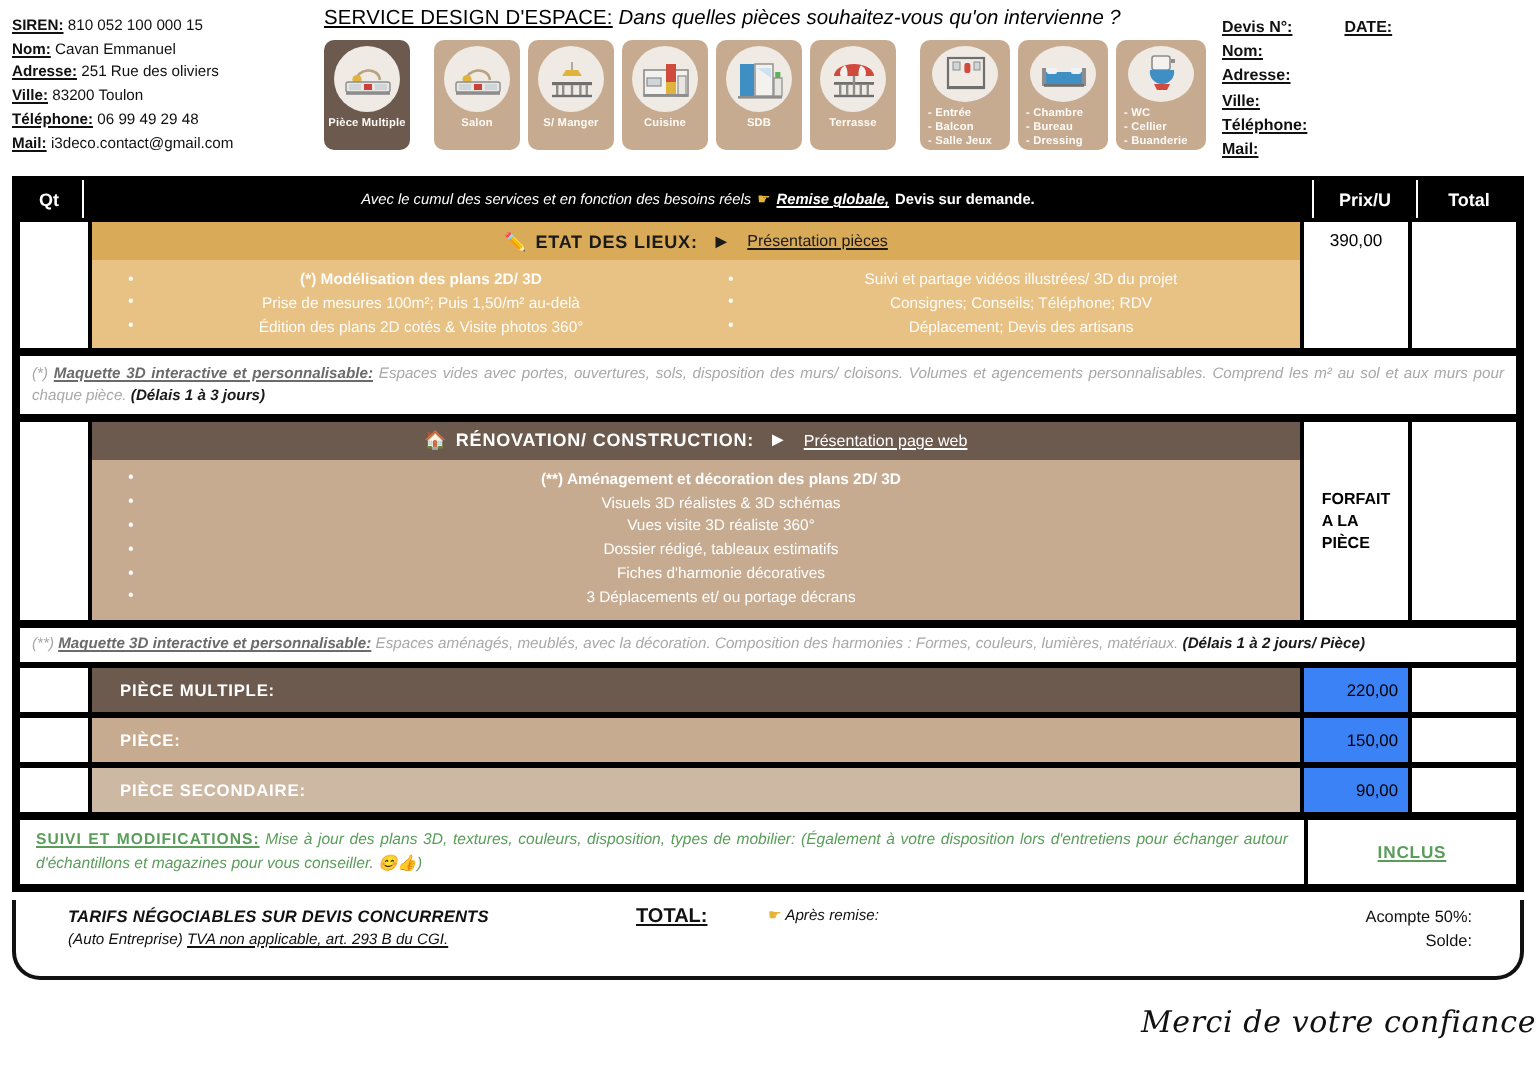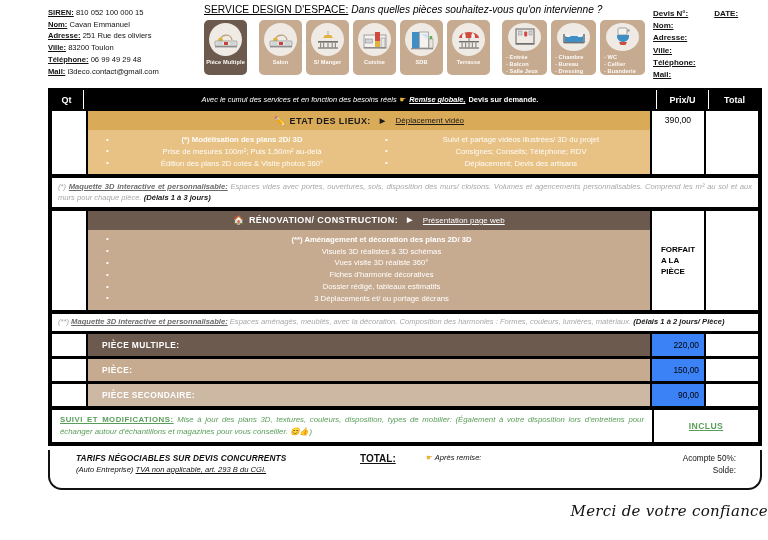--- a/index.html
+++ b/index.html
@@ -2,21 +2,21 @@
 <html><head>
 <meta charset="utf-8">
 <style>
   * { box-sizing: border-box; margin: 0; padding: 0; }
   html, body {
     width: 768px; height: 540px;
     background: #ffffff;
     font-family: "Liberation Sans", sans-serif;
     overflow: hidden;
   }
-  .page { position: relative; width: 768px; height: 540px; padding-left: 42px; }
+  .page { position: relative; width: 768px; height: 540px; }
 
   
   .top { display: flex; padding: 4px 6px 0 6px; height: 88px; }
 
   .contact { width: 150px; flex: 0 0 150px; padding-top: 3px; }
   .contact .line { font-size: 7.6px; line-height: 11.7px; color: #111; white-space: nowrap; }
   .contact .lbl { font-weight: bold; text-decoration: underline; }
   .contact .val { }
 
   .mid { flex: 1 1 auto; padding-left: 6px; padding-right: 4px; }
@@ -327,21 +327,21 @@
       <div class="tot">Total</div>
     </div>
 
     <div class="band">
       <div class="qtcell"></div>
       <div class="body">
         <div class="sec-head gold">
           <span class="emo">✏️</span>
           <span>ETAT DES LIEUX:</span>
           <span class="play">▶</span>
-          <span class="lnk">Déplacement vidéo</span>
+          <span class="lnk">Présentation pièces</span>
         </div>
         <div class="sec-body gold">
           <div class="col">
             <div class="bul"><b>(*) Modélisation des plans 2D/ 3D</b></div>
             <div class="bul">Prise de mesures 100m²; Puis 1,50/m² au-delà</div>
             <div class="bul">Édition des plans 2D cotés &amp; Visite photos 360°</div>
           </div>
           <div class="col">
             <div class="bul">Suivi et partage vidéos illustrées/ 3D du projet</div>
             <div class="bul">Consignes; Conseils; Téléphone; RDV</div>
@@ -371,22 +371,22 @@
           <span class="play">▶</span>
           <span class="lnk">Présentation page web</span>
         </div>
         <div class="sec-body brown">
           <div class="col">
             <div class="bul"><b>(**) Aménagement et décoration des plans 2D/ 3D</b></div>
             <div class="bul">Visuels 3D réalistes &amp; 3D schémas</div>
             <div class="bul">Vues visite 3D réaliste 360°</div>
           </div>
           <div class="col">
+            <div class="bul">Dossier rédigé, tableaux estimatifs</div>
             <div class="bul">Fiches d'harmonie décoratives</div>
-            <div class="bul">Dossier rédigé, tableaux estimatifs</div>
             <div class="bul">3 Déplacements et/ ou portage décrans</div>
           </div>
         </div>
       </div>
       <div class="pucell forfait" style="white-space:pre-line">FORFAIT
 A LA
 PIÈCE</div>
       <div class="totcell"></div>
     </div>
 

